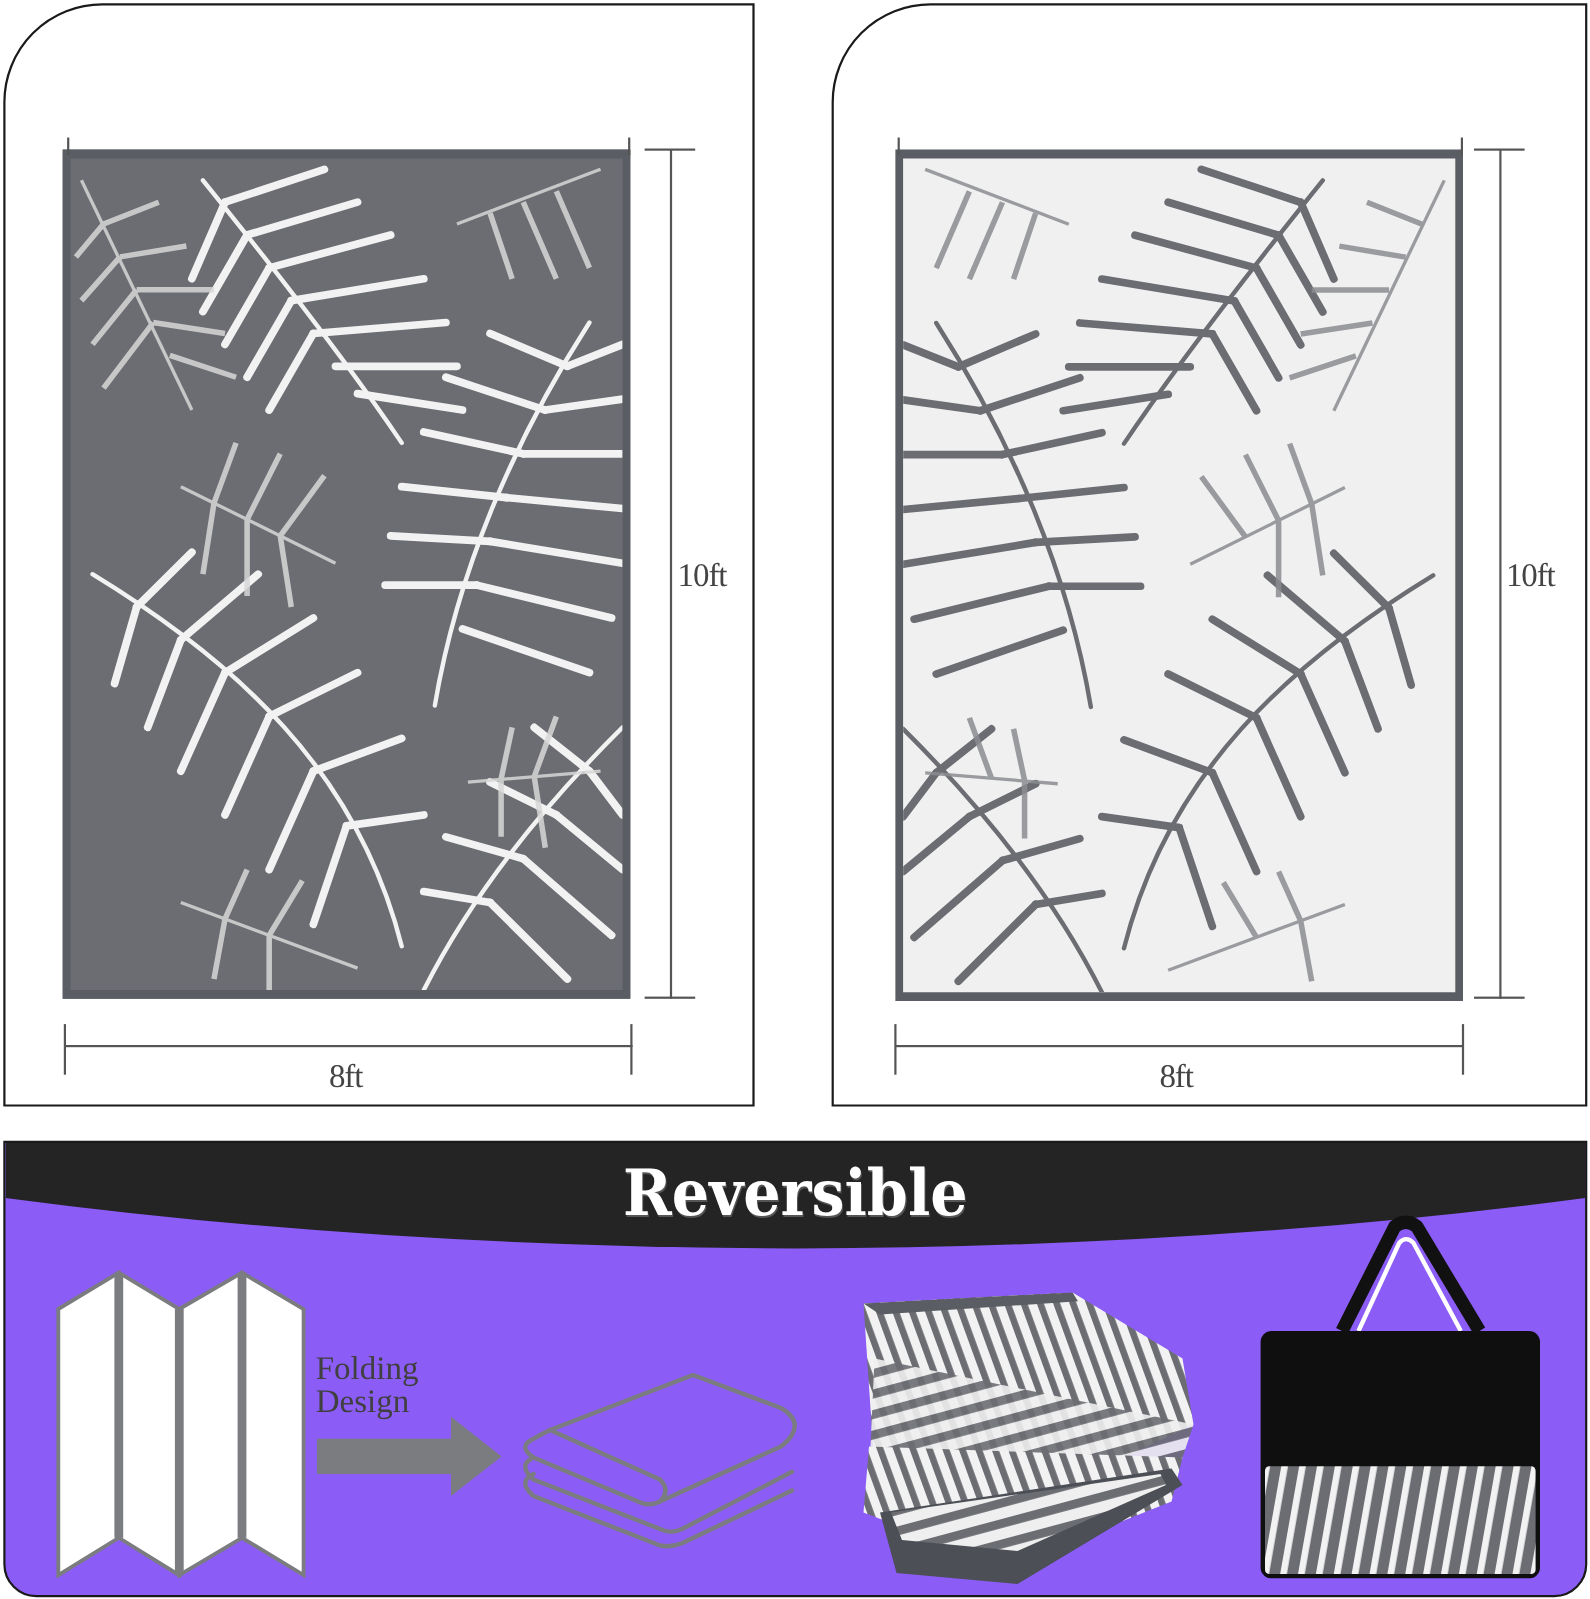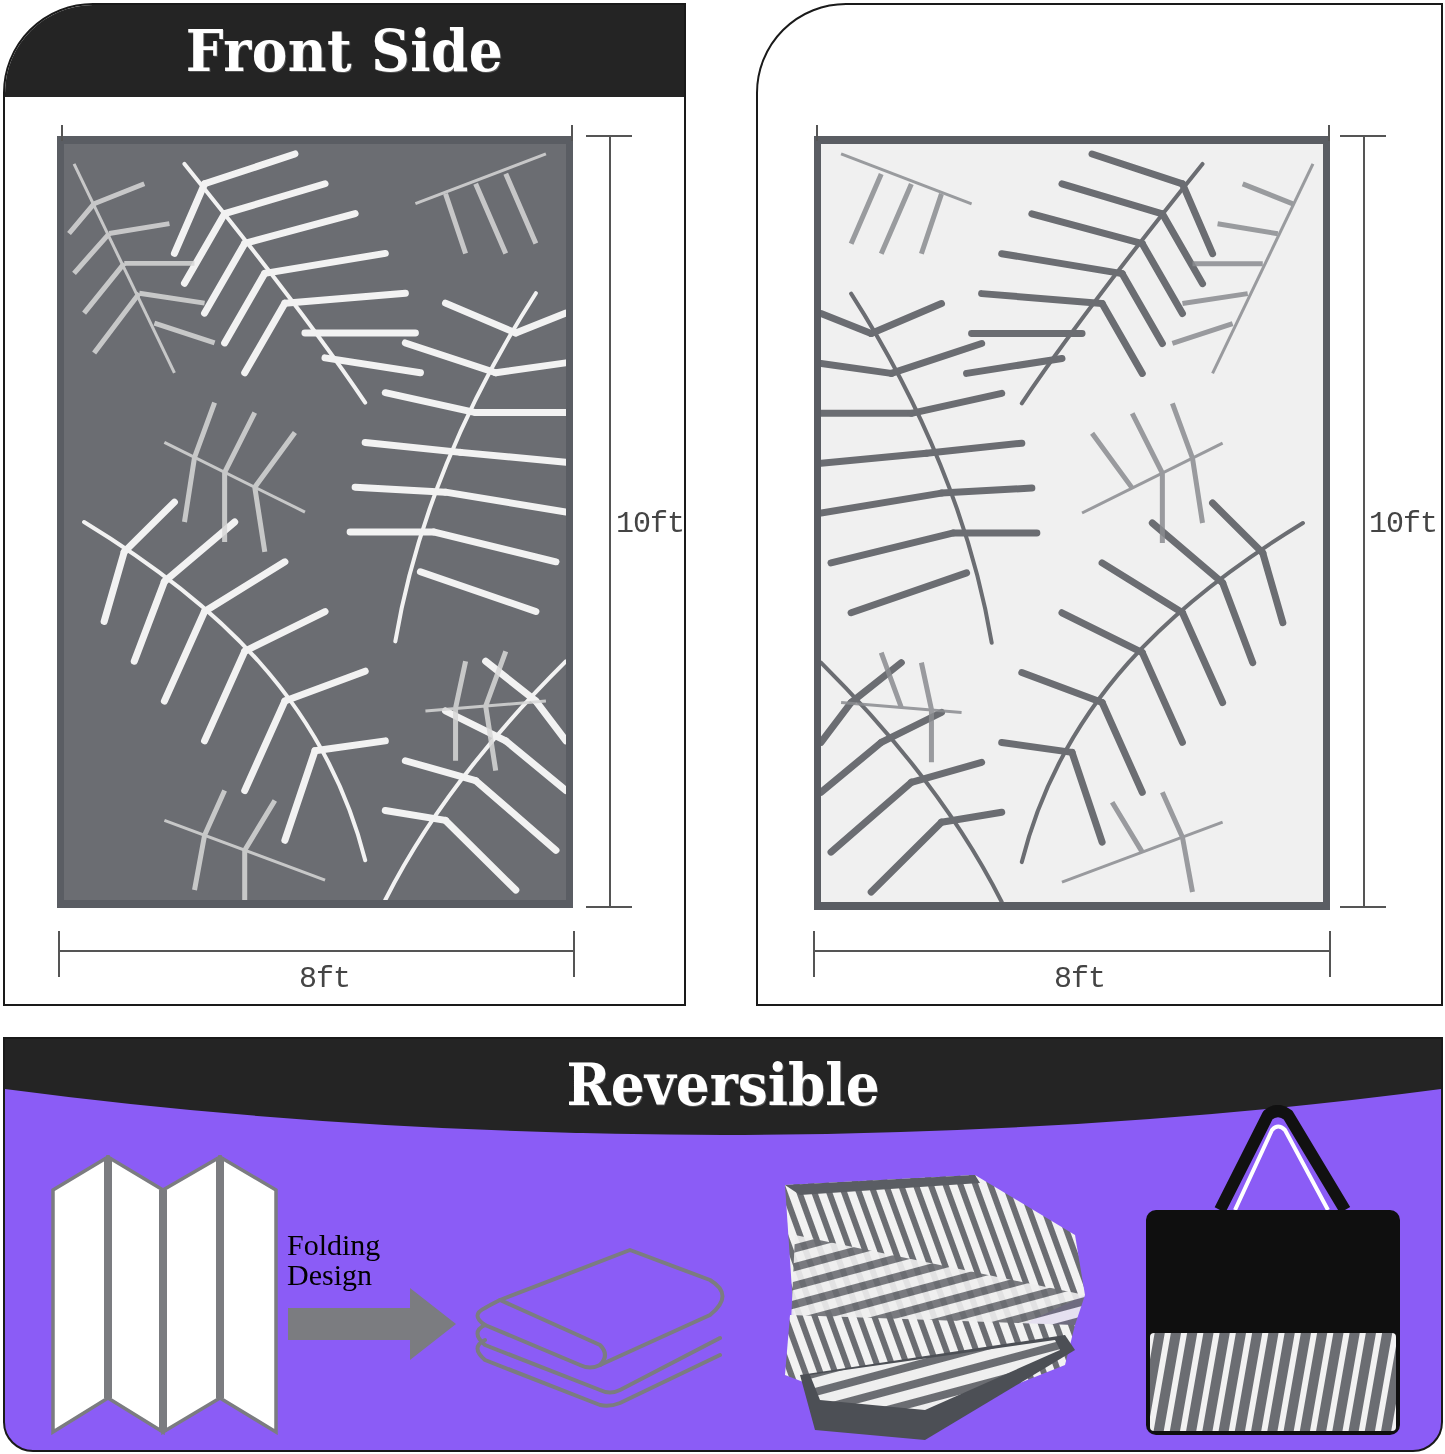--- a/index.html
+++ b/index.html
@@ -35,52 +35,49 @@
     border: 7px solid #5a5d63;
     border-top-width: 8px;
     border-bottom-width: 8px;
     overflow: hidden;
   }
   .rug svg { display: block; width: 100%; height: 100%; }
 
   .tick { position: absolute; background: #555; }
   .dim-label {
     position: absolute; color: #444;
-    font-family: Liberation Mono, monospace;
+    font-family: Liberation Serif, serif;
     font-size: 30px; letter-spacing: -1px;
   }
 
   .panel-bottom {
     position: absolute; left: 3px; top: 1037px; width: 1440px; height: 415px;
     border: 2px solid #1a1a1a;
     border-bottom-left-radius: 30px; border-bottom-right-radius: 30px;
     background: #8b5cf6; overflow: hidden;
   }
   .bottom-banner { position: absolute; left: 0; top: 0; width: 100%; height: 120px; }
   .bottom-title {
     position: absolute; left: 0; right: 0; top: 12px; text-align: center;
     color: #ffffff; font-weight: bold; font-size: 58px;
     font-family: "DejaVu Serif", "Liberation Serif", serif;
     transform: scaleX(0.92);
     text-shadow: 1px 1px 0 #555;
   }
   .folding-text {
     position: absolute; left: 287px; top: 1230px;
-    color: #000000; font-size: 30px; line-height: 30px;
+    color: #404040; font-size: 30px; line-height: 30px;
     font-family: "Liberation Serif", "DejaVu Serif", serif;
   }
   .abs { position: absolute; }
 </style>
 </head>
 <body>
 
 <div class="panel panel-front">
-  <div class="panel-header">
-    <h1>Front Side</h1>
-  </div>
 
   <div class="rug" style="left:52px; top:131px; width:516px; height:772px; background:#6b6d72;">
     <svg viewBox="0 0 500 760" preserveAspectRatio="none">
       <g stroke="#f2f2f2" stroke-width="7" fill="none" stroke-linecap="round">
 
         <path d="M120 20 C 200 120, 260 200, 300 260" stroke-width="4"></path>
         <path d="M140 40 L 230 10 M160 70 L 260 40 M180 100 L 290 70 M200 130 L 320 110 M220 160 L 340 150 M240 190 L 350 190 M260 215 L 355 230"></path>
         <path d="M140 40 L 110 110 M160 70 L 120 140 M180 100 L 140 170 M200 130 L 160 200 M220 160 L 180 230"></path>
 
         <path d="M470 150 C 400 260, 350 380, 330 500" stroke-width="4"></path>

